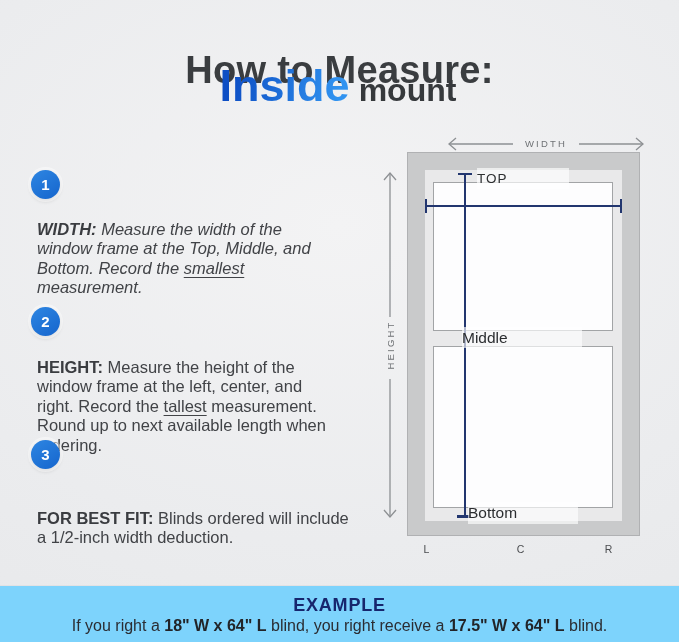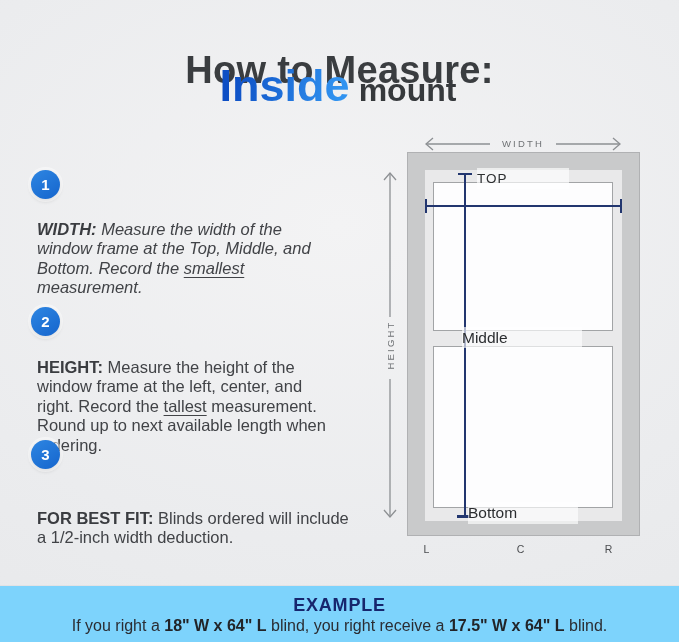--- a/index.html
+++ b/index.html
@@ -46,21 +46,21 @@
   .vline{left:464px;top:174px;width:2px;height:342px;}
   .vcap-top{left:458px;top:173px;width:14px;height:2px;}
   .vcap-bottom{left:457px;top:515px;width:14px;height:3px;}
   .hline{left:426px;top:205px;width:196px;height:2px;}
   .hcap-left{left:425px;top:199px;width:2px;height:14px;}
   .hcap-right{left:620px;top:199px;width:2px;height:14px;}
   .marker{width:16px;text-align:center;font-size:10.5px;color:#4b4d50;
     letter-spacing:1px;font-weight:500;top:543px;}
   .marker-l{left:419px;} .marker-c{left:513px;} .marker-r{left:601px;}
   
-  .width-arrow{left:423px;top:137px;width:200px;height:14px;}
+  .width-arrow{left:446px;top:137px;width:200px;height:14px;}
   .width-arrow .lbl{position:absolute;left:0;top:1px;width:100%;text-align:center;
     font-size:9.5px;letter-spacing:2.2px;color:#6f7275;font-weight:500;}
   .height-arrow{left:383px;top:171px;width:14px;height:348px;}
   .height-arrow .lbl{position:absolute;left:50%;top:50%;
     transform:translate(-50%,-50%) rotate(-90deg);white-space:nowrap;
     font-size:9.5px;letter-spacing:2.2px;color:#6f7275;font-weight:500;}
   .arrow-svg{display:block;}
   .arrow-svg path,.arrow-svg line{stroke:#8d9093;stroke-width:1.3;fill:none;}
   
   .example-band{left:0;top:585px;width:679px;height:57px;background:#7dd3fc;

